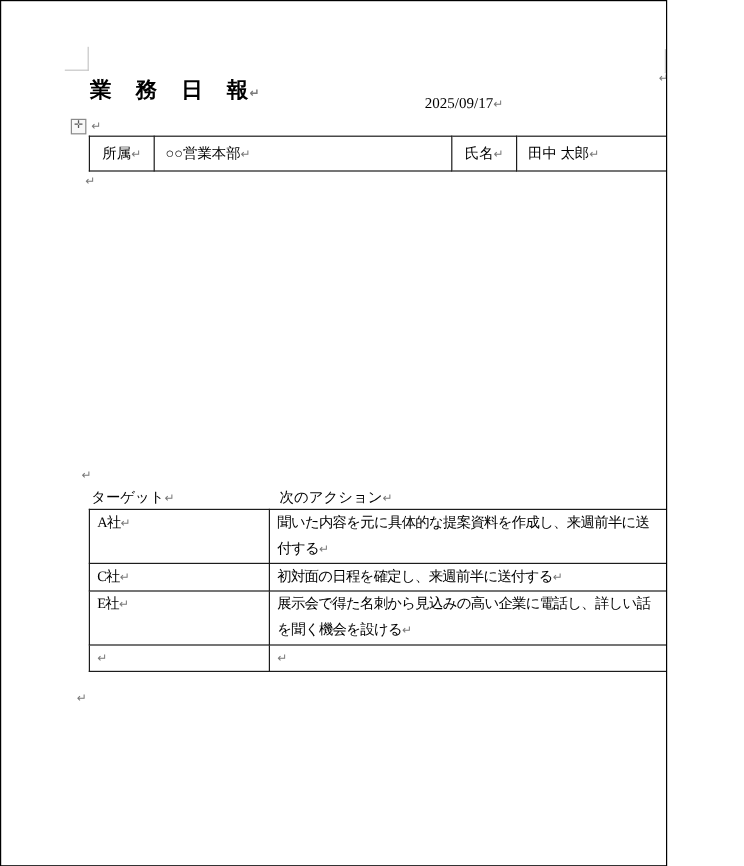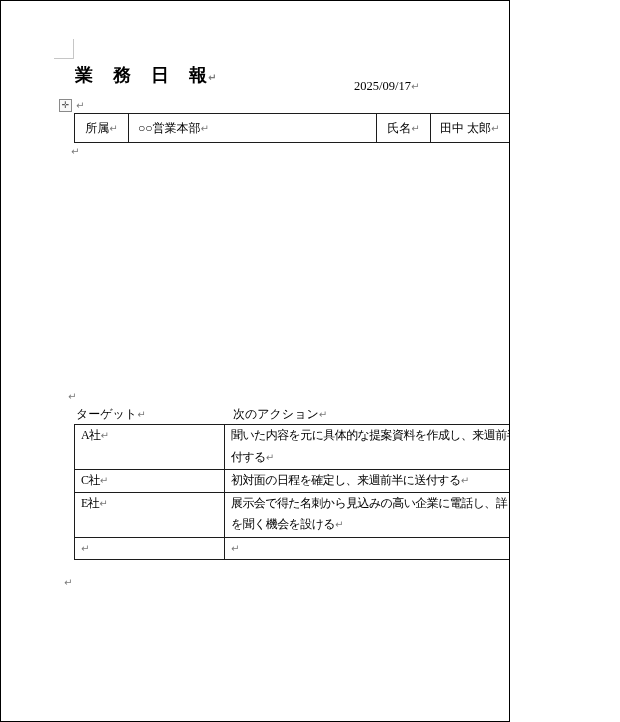--- a/index.html
+++ b/index.html
@@ -1,18 +1,18 @@
 <!DOCTYPE html>
 <html><head>
 <meta charset="utf-8">
 <style>
   * { margin:0; padding:0; box-sizing:border-box; }
   html,body { background:#fff; }
   .page {
-    position:relative; width:510px; height:722px;
+    position:relative; width:556px; height:722px;
     background:#ffffff; border:1px solid #000;
     font-family:"Liberation Serif","DejaVu Serif",serif;
     color:#000; overflow:hidden;
   }
   
   .crop { position:absolute; width:20px; height:20px; border:0 solid #c6c6c6; }
   .crop-tl { left:53px; top:38px; border-right-width:1.5px; border-bottom-width:1.5px; }
   .crop-tr { left:553px; top:40px; border-left-width:1.5px; border-bottom-width:1.5px; }
   
   .fmt { color:#7a7a7a; font-size:10px; font-family:"DejaVu Sans",sans-serif; line-height:1; }

